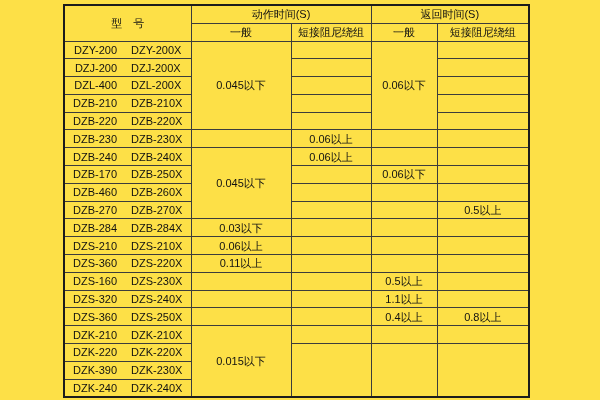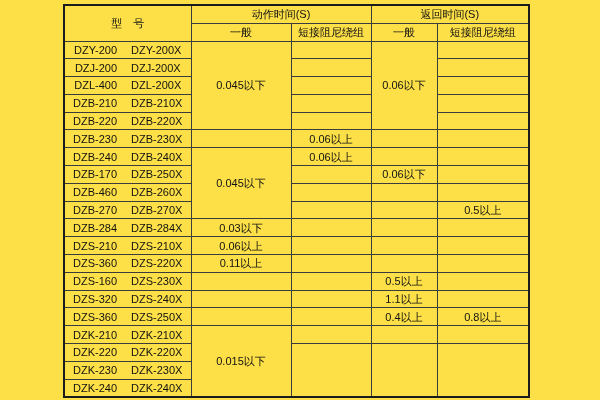--- a/index.html
+++ b/index.html
@@ -271,21 +271,21 @@
               <span>DZK-220X</span>
             </div>
           </td>
           <td rowspan="3"></td>
           <td rowspan="3"></td>
           <td rowspan="3"></td>
         </tr>
         <tr>
           <td class="model-cell">
             <div class="pair">
-              <span>DZK-230</span>
+              <span>DZK-390</span>
               <span>DZK-230X</span>
             </div>
           </td>
         </tr>
         <tr>
           <td class="model-cell">
             <div class="pair">
               <span>DZK-240</span>
               <span>DZK-240X</span>
             </div>

